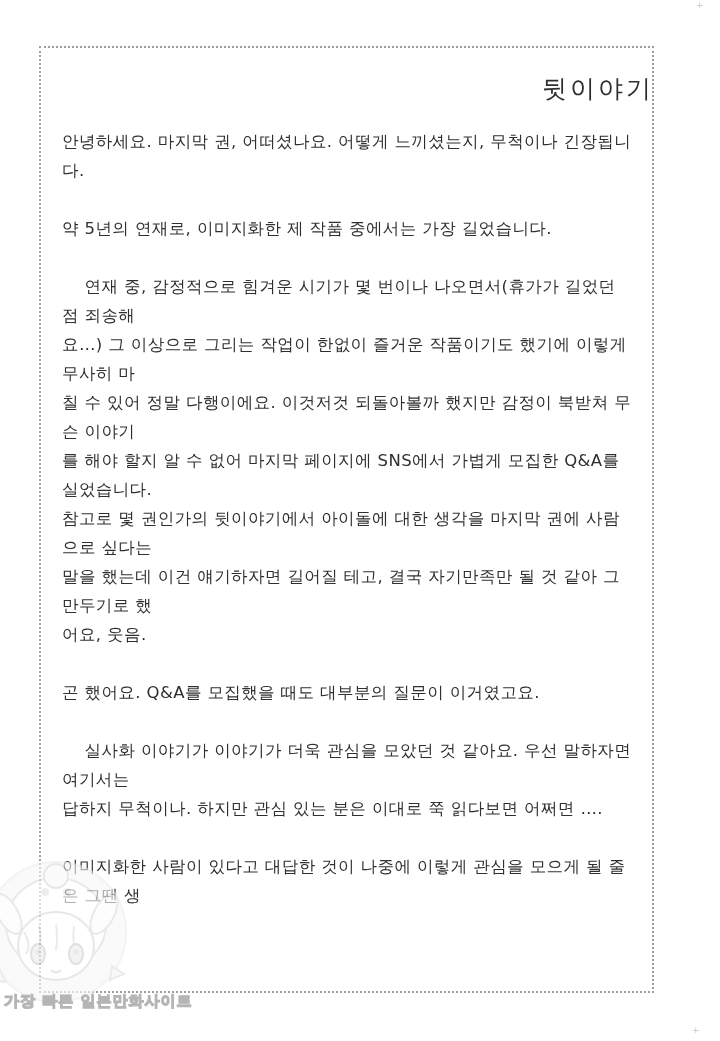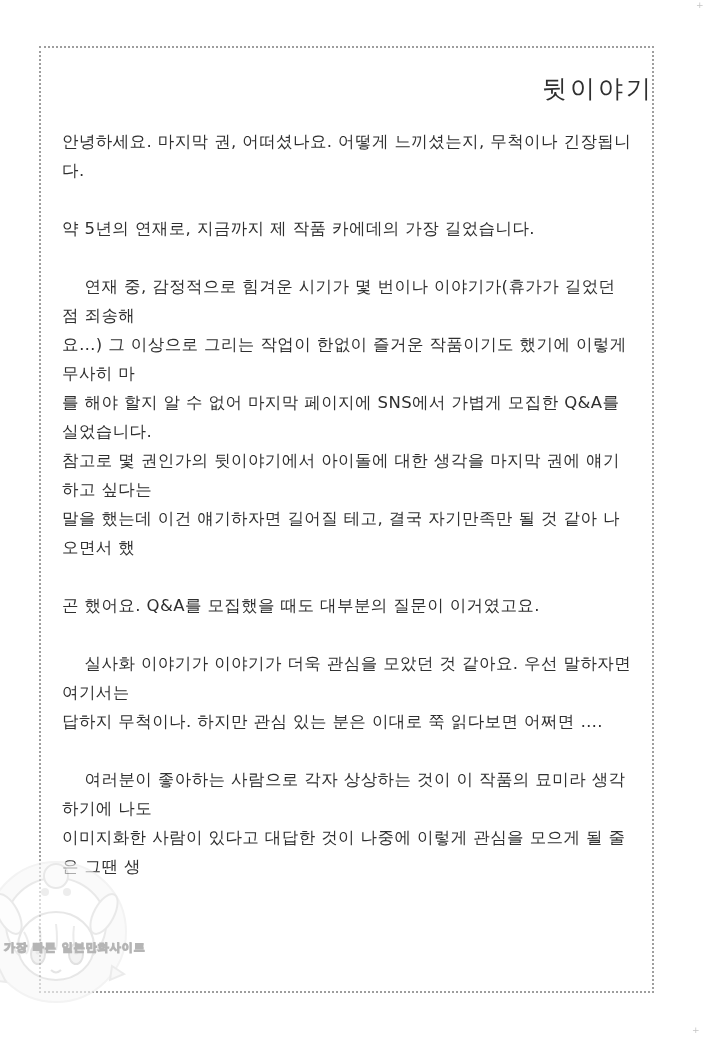--- a/index.html
+++ b/index.html
@@ -22,21 +22,21 @@
   .para{margin:0 12px 29px 0;}
   .line{white-space:pre-wrap;}
   .mascot{
     position:absolute;left:-10px;top:852px;width:162px;height:156px;opacity:0.62;
   }
   .wm{
     position:absolute;left:4px;font-weight:700;
     color:#fdfdfd;-webkit-text-stroke:1.2px #b5b5b5;letter-spacing:1px;
     white-space:nowrap;
   }
-  .wm1{top:940px;font-size:11px;}
+  .wm1{top:992px;font-size:15px;}
   .wm2{top:1056px;font-size:21px;}
   .regmark{
     position:absolute;color:#c6c6c6;font-size:9px;line-height:9px;
   }
   .regmark.tr{left:696px;top:1px;}
   .regmark.br{left:692px;top:1026px;}
 </style>
 </head>
 <body>
 
@@ -44,38 +44,39 @@
 
   <div class="frame"></div>
 
   <div class="title">뒷이야기</div>
 
   <div class="body">
       <div class="para">
         <div class="line">안녕하세요. 마지막 권, 어떠셨나요. 어떻게 느끼셨는지, 무척이나 긴장됩니다.</div>
       </div>
       <div class="para">
-        <div class="line">약 5년의 연재로, 지금까지 제 작품 카에데의 가장 길었습니다.</div>
+        <div class="line">약 5년의 연재로, 이미지화한 제 작품 중에서는 가장 길었습니다.</div>
       </div>
       <div class="para">
-        <div class="line">    연재 중, 감정적으로 힘겨운 시기가 몇 번이나 이야기가(휴가가 길었던 점 죄송해</div>
+        <div class="line">    연재 중, 감정적으로 힘겨운 시기가 몇 번이나 나오면서(휴가가 길었던 점 죄송해</div>
         <div class="line">요…) 그 이상으로 그리는 작업이 한없이 즐거운 작품이기도 했기에 이렇게 무사히 마</div>
+        <div class="line">칠 수 있어 정말 다행이에요. 이것저것 되돌아볼까 했지만 감정이 북받쳐 무슨 이야기</div>
         <div class="line">를 해야 할지 알 수 없어 마지막 페이지에 SNS에서 가볍게 모집한 Q&amp;A를 실었습니다.</div>
-        <div class="line">참고로 몇 권인가의 뒷이야기에서 아이돌에 대한 생각을 마지막 권에 얘기하고 싶다는</div>
-        <div class="line">말을 했는데 이건 얘기하자면 길어질 테고, 결국 자기만족만 될 것 같아 나오면서 했</div>
+        <div class="line">참고로 몇 권인가의 뒷이야기에서 아이돌에 대한 생각을 마지막 권에 사람으로 싶다는</div>
+        <div class="line">말을 했는데 이건 얘기하자면 길어질 테고, 결국 자기만족만 될 것 같아 그만두기로 했</div>
+        <div class="line">어요, 웃음.</div>
       </div>
       <div class="para">
         <div class="line">곤 했어요. Q&amp;A를 모집했을 때도 대부분의 질문이 이거였고요.</div>
       </div>
       <div class="para">
         <div class="line">    실사화 이야기가 이야기가 더욱 관심을 모았던 것 같아요. 우선 말하자면 여기서는</div>
         <div class="line">답하지 무척이나. 하지만 관심 있는 분은 이대로 쭉 읽다보면 어쩌면 ….</div>
       </div>
       <div class="para">
-        <div class="line">    여러분이 좋아하는 사람으로 각자 상상하는 것이 이 작품의 묘미라 생각하기에 나도</div>
         <div class="line">이미지화한 사람이 있다고 대답한 것이 나중에 이렇게 관심을 모으게 될 줄은 그땐 생</div>
       </div>
     </div>
 
   <svg class="mascot" viewBox="0 0 162 156" xmlns="http://www.w3.org/2000/svg">
     <circle cx="66" cy="80" r="70" fill="#f8f8f8" stroke="#ececec" stroke-width="2"></circle>
     <ellipse cx="66" cy="72" rx="50" ry="46" fill="#ffffff" stroke="#dddddd" stroke-width="2"></ellipse>
     <circle cx="66" cy="24" r="12" fill="#fafafa" stroke="#dbdbdb" stroke-width="2"></circle>
     <ellipse cx="18" cy="62" rx="10" ry="22" fill="#fcfcfc" stroke="#dddddd" stroke-width="2" transform="rotate(-28 18 62)"></ellipse>
     <ellipse cx="114" cy="62" rx="10" ry="22" fill="#fcfcfc" stroke="#dddddd" stroke-width="2" transform="rotate(28 114 62)"></ellipse>

